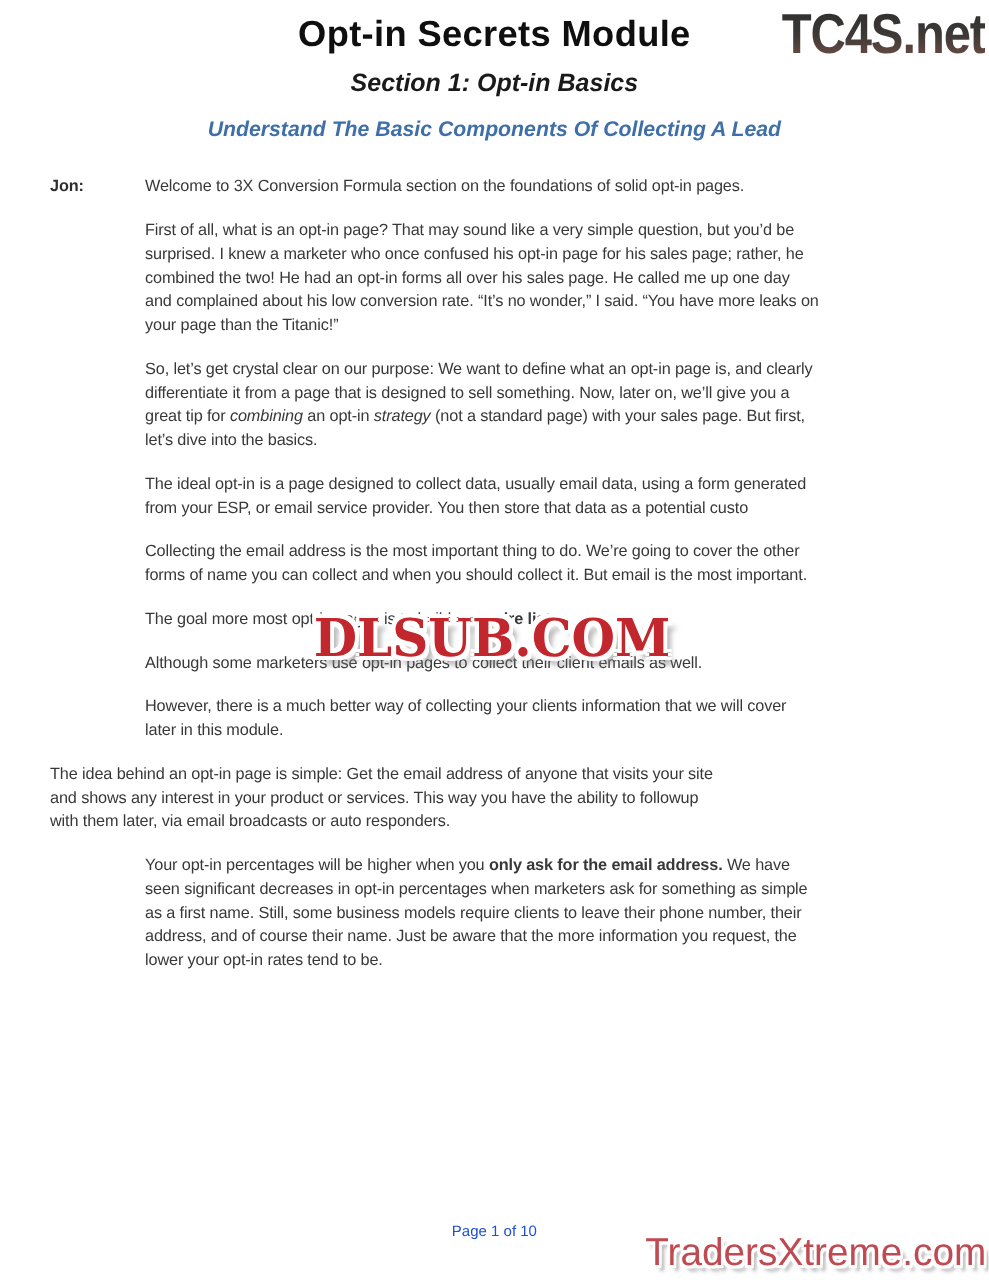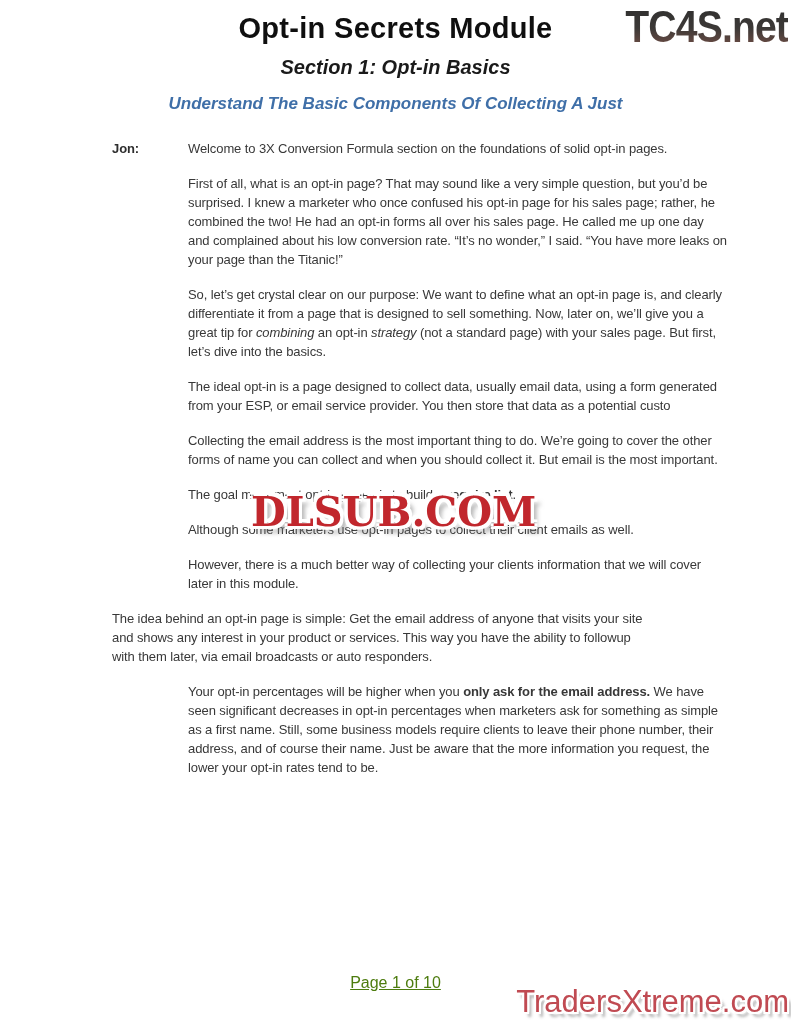--- a/index.html
+++ b/index.html
@@ -60,39 +60,39 @@
       -2px 0 0 #fff,2px 0 0 #fff,0 -2px 0 #fff,0 2px 0 #fff,
       4px 5px 3px rgba(120,120,120,.6);
   }
 
   
   .doc-title{margin:12px 0 0;text-align:center;font-size:29px;font-weight:bold;color:#0f0f0f;letter-spacing:.3px;}
   .doc-section{text-align:center;font-size:20px;font-weight:bold;font-style:italic;color:#1a1a1a;margin-top:11px;}
   .doc-subtitle{text-align:center;font-size:17px;font-weight:bold;font-style:italic;color:#3f6fa8;margin-top:15px;}
 
   
-  .dialogue{margin-top:25px;padding-left:112px;font-size:13px;line-height:19px;letter-spacing:-.1px;color:#383838;}
+  .dialogue{margin-top:25px;padding-left:40px;font-size:13px;line-height:19px;letter-spacing:-.1px;color:#383838;}
   .dlg-row{display:flex;margin-bottom:16px;}
   .speaker{flex:0 0 76px;font-weight:bold;color:#2e2e2e;}
   .ptext{width:540px;}
 
   
-  .footer-page{position:absolute;left:0;right:0;bottom:32px;text-align:center;font-size:16px;color:#4d7c0f;text-decoration:underline;}
+  .footer-page{position:absolute;left:0;right:0;bottom:32px;text-align:center;font-size:12px;color:#1d4ed8;}
 </style>
 </head>
 <body>
 
 <div class="page">
 
   <div class="wm-tc4s">TC4S.net</div>
 
 
   <div class="doc-title">Opt-in Secrets Module</div>
   <div class="doc-section">Section 1: Opt-in Basics</div>
-  <div class="doc-subtitle">Understand The Basic Components Of Collecting A Just</div>
+  <div class="doc-subtitle">Understand The Basic Components Of Collecting A Lead</div>
 
   <div class="dialogue">
       <div class="dlg-row">
         <div class="speaker">Jon:</div>
         <div class="ptext"><span>Welcome to 3X Conversion Formula section on the foundations of solid opt-in pages.</span></div>
       </div>
       <div class="dlg-row">
         <div class="speaker"></div>
         <div class="ptext"><span>First of all, what is an opt-in page?  That may sound like a very simple question, but you’d be surprised. I knew a marketer who once confused his opt-in page for his sales page; rather, he combined the two! He had an opt-in forms all over his sales page. He called me up one day and complained about his low conversion rate. “It’s no wonder,” I said. “You have more leaks on your page than the Titanic!”</span></div>
       </div>

